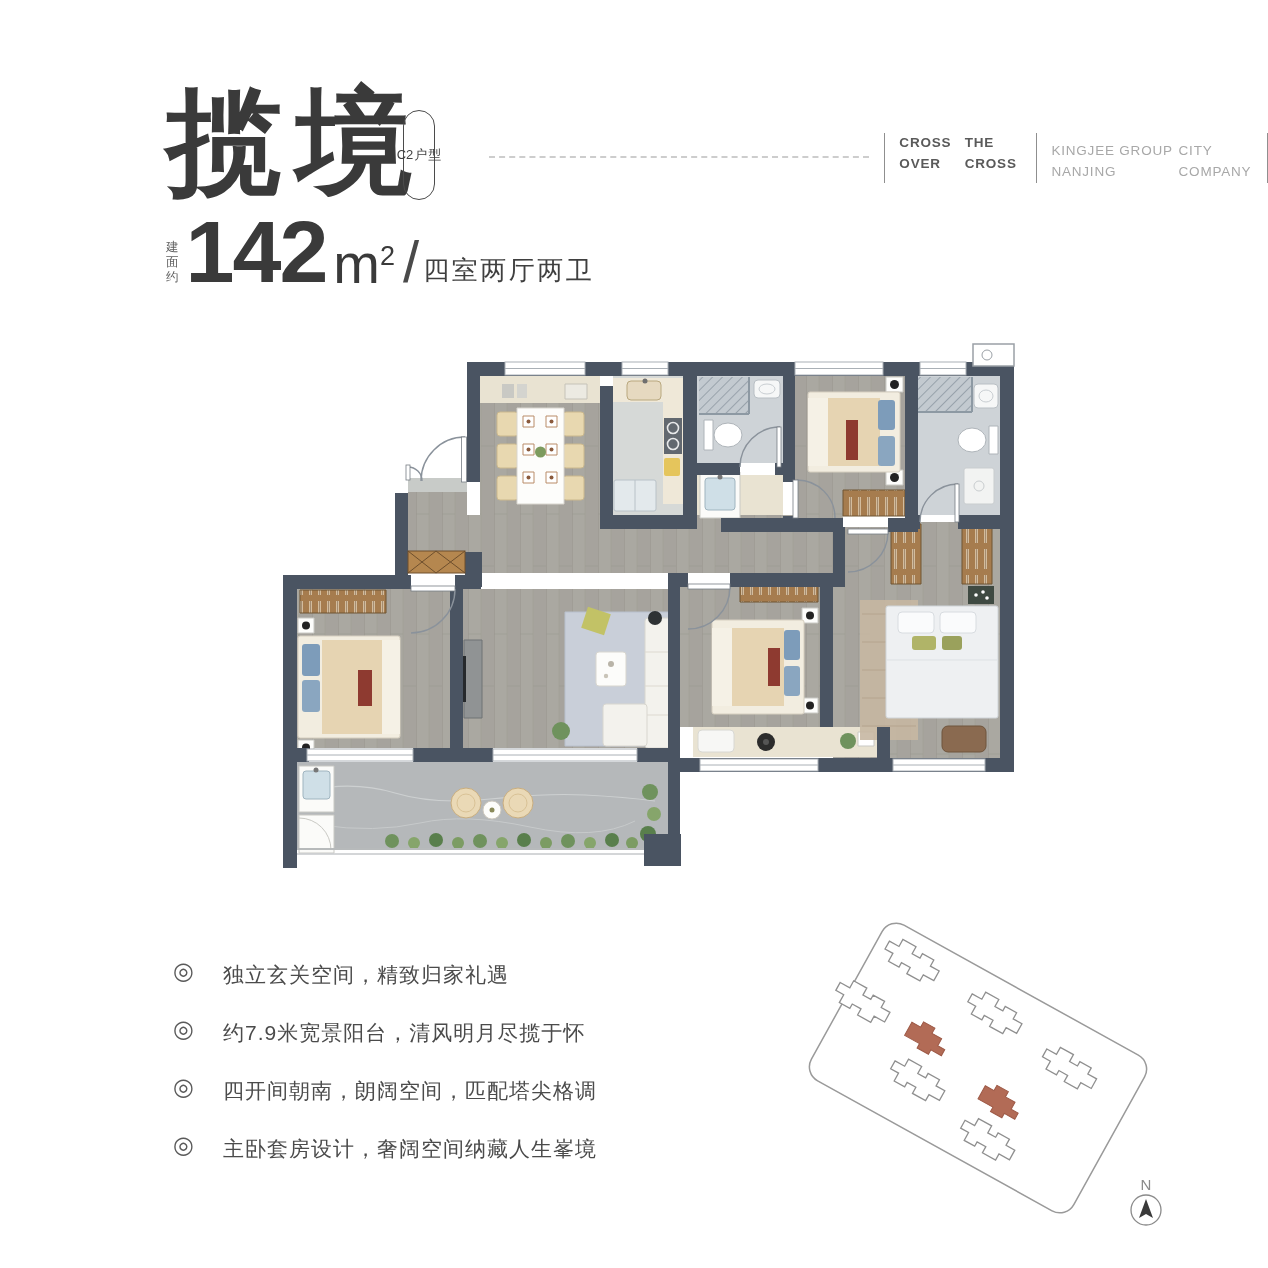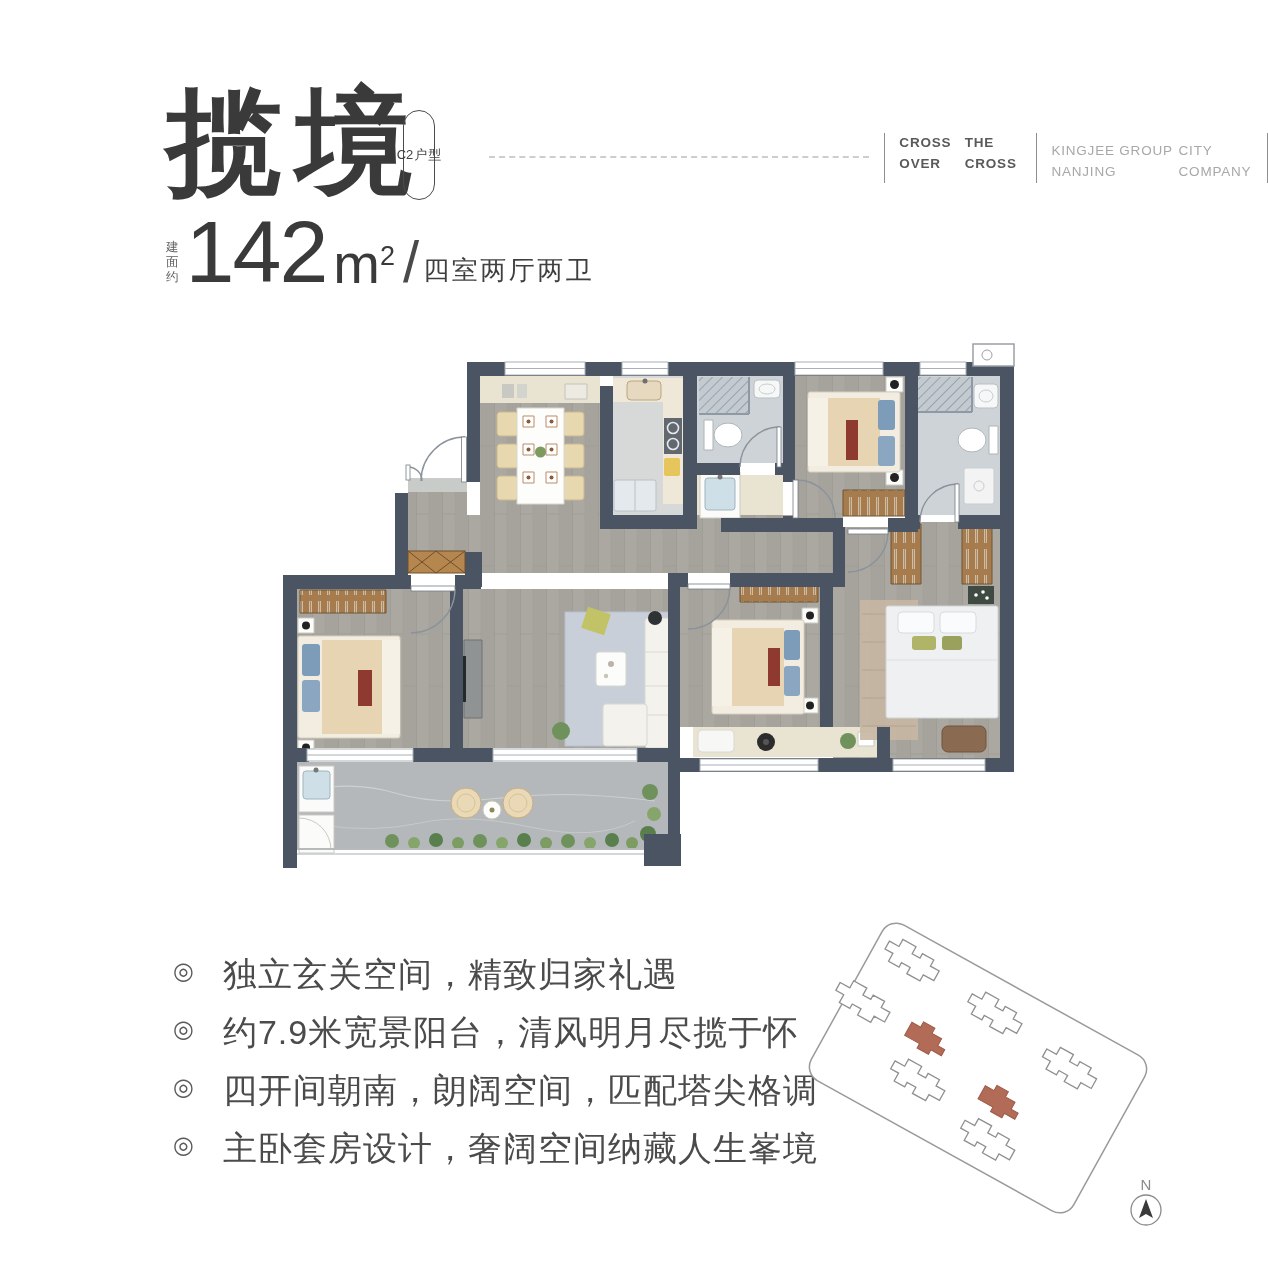--- a/index.html
+++ b/index.html
@@ -19,31 +19,31 @@
   .brand .vdiv{width:2px;background:#8f8f8f;}
   .brand .blk{display:flex;flex-direction:row;justify-content:center;line-height:1.55;
          font-size:13.5px;letter-spacing:.8px;}
   .brand .blk.primary{font-weight:bold;color:#5a5a5a;}
   .brand .blk.secondary{color:var(--c-muted,#a8a8a8);align-items:flex-end;}
 
   
   .spec{position:absolute;left:166px;top:218px;display:flex;align-items:flex-end;color:var(--c-ink,#3c3c3c);}
   .spec .prefix{display:flex;flex-direction:column;font-size:12.5px;line-height:1.18;color:#5f5f5f;
          margin-right:7px;padding-bottom:2px;}
-  .spec .value{font-size:88px;line-height:.78;font-weight:400;letter-spacing:-2px;}
+  .spec .value{font-size:88px;line-height:.78;font-weight:700;letter-spacing:-2px;}
   .spec .unit{font-size:56px;line-height:.8;font-weight:500;margin-left:7px;}
   .spec .unit sup{font-size:27px;vertical-align:18px;line-height:0;}
   .spec .slash{font-size:58px;line-height:.85;font-weight:200;color:#4a4a4a;margin:0 4px 0 8px;}
   .spec .layout{font-size:26px;line-height:1;letter-spacing:2.5px;color:#3f3f3f;padding-bottom:4px;}
 
   
   .features{position:absolute;left:173px;top:953px;list-style:none;margin:0;padding:0;}
   .features li{display:flex;align-items:center;gap:29px;margin-bottom:22px;height:36px;}
   .features .marker{font-size:24px;color:#5a5a5a;line-height:1;}
-  .features .ftext{font-size:34px;color:var(--c-text,#4b4b4b);letter-spacing:1px;line-height:1;margin-top:6px;}
+  .features .ftext{font-size:21px;color:var(--c-text,#4b4b4b);letter-spacing:1px;line-height:1;margin-top:6px;}
 
   
   .fp-svg{position:absolute;left:280px;top:338px;}
   .site-svg{position:absolute;left:780px;top:896px;}
   svg .w{fill:#4a5462;}
   svg text{font-family:"Liberation Sans","DejaVu Sans",sans-serif;}
 </style>
 </head>
 <body>
 

